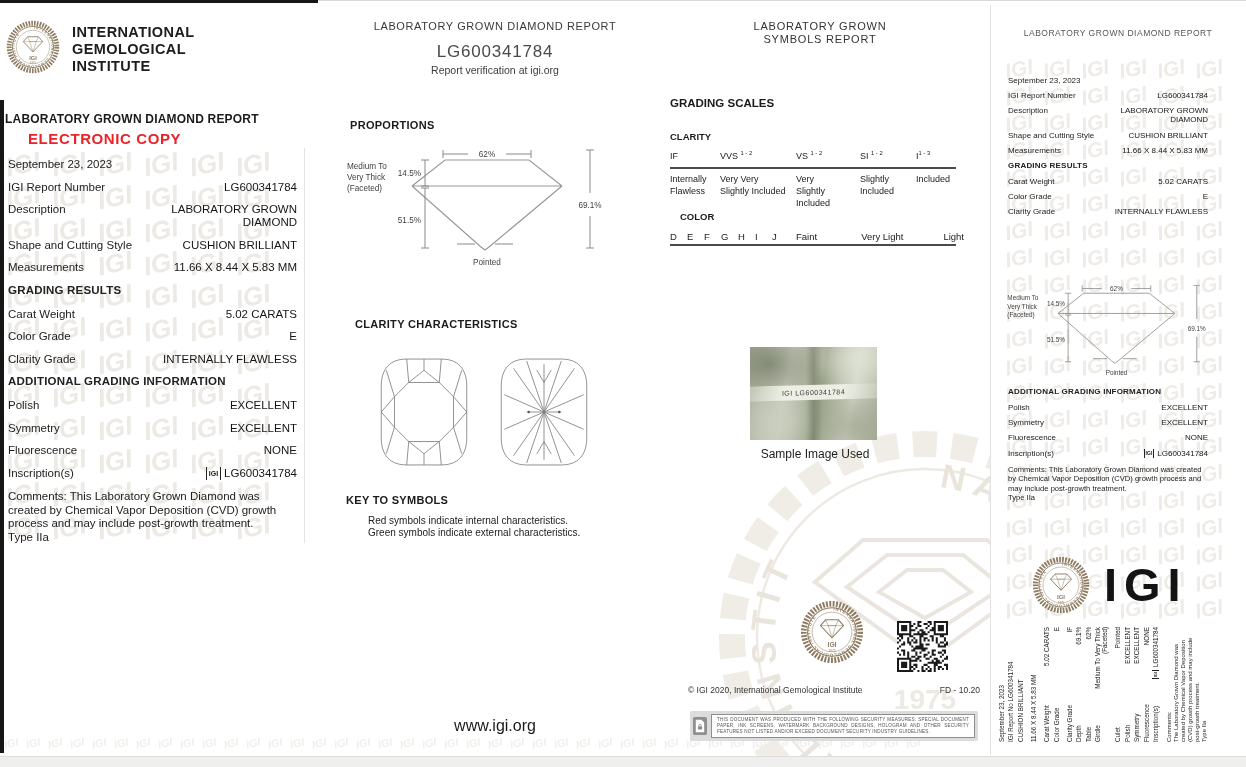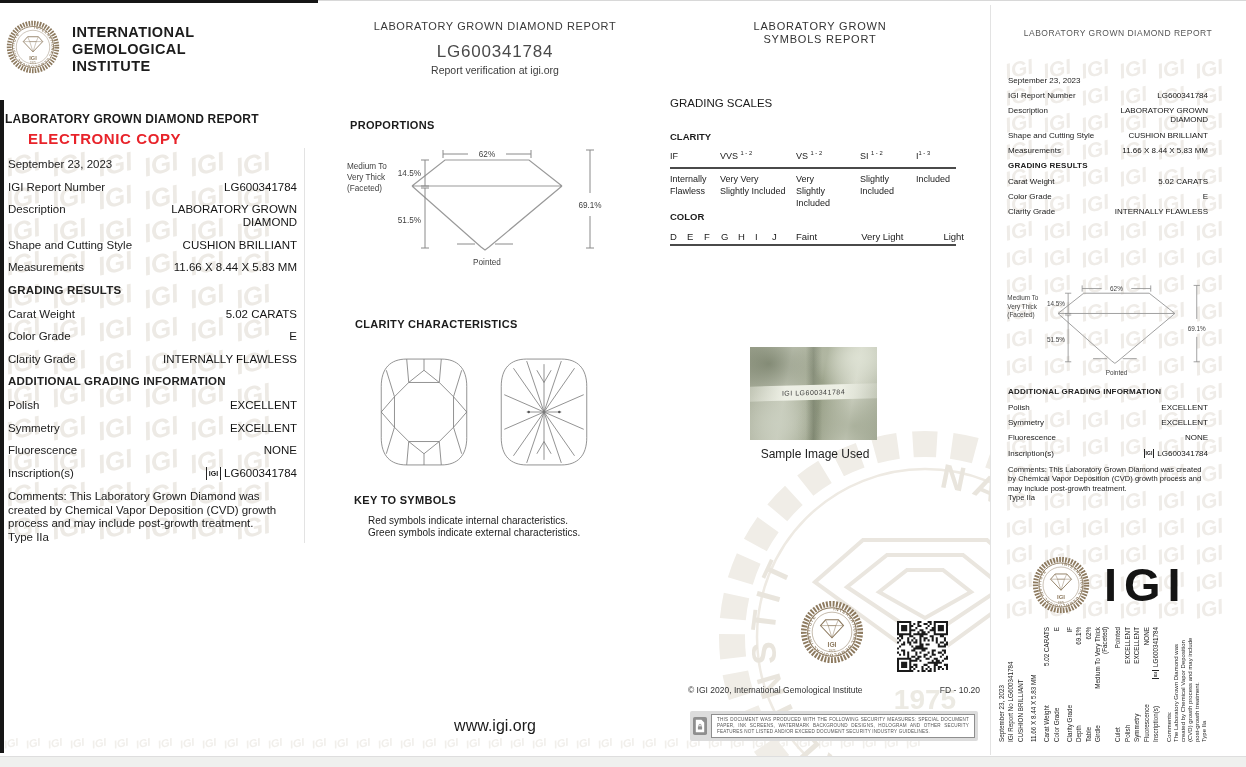--- a/index.html
+++ b/index.html
@@ -51,21 +51,21 @@
 
   .prop-text{font-size:8.2px;fill:#3f3f3f;}
   .prop-line{stroke:#8a8a8a;stroke-width:1;fill:none;}
   .prop-shape{stroke:#9a9a9a;stroke-width:1.2;fill:none;}
 
   .cushion{stroke:#7a7a7a;stroke-width:.8;fill:none;}
 
   
   .panel-mid2{left:665px;top:0;width:325px;height:767px;overflow:hidden;}
   .m2-title{left:0;top:20px;width:310px;text-align:center;font-size:11px;line-height:12.5px;letter-spacing:.8px;color:#333;z-index:1;}
-  .m2-grading{left:5px;top:97px;font-size:11.5px;font-weight:normal;z-index:1;}
+  .m2-grading{left:5px;top:97px;font-size:11.5px;font-weight:bold;z-index:1;}
   .m2-sub{font-size:9.5px;font-weight:bold;z-index:1;}
   .cl-row{left:5px;display:flex;font-size:9px;z-index:1;}
   .cl-row .c1{width:50px;} .cl-row .c2{width:76px;} .cl-row .c3{width:64px;} .cl-row .c4{width:56px;} .cl-row .c5{width:40px;}
   .cl-row sup{font-size:5.8px;letter-spacing:0;}
   .cl-desc{line-height:12px;color:#222;}
   .rule{left:5px;width:286px;height:2px;background:#4a4a4a;z-index:1;}
   .color-row{left:5px;top:231px;display:flex;font-size:9.5px;z-index:1;}
   .color-row .cl{width:17px;}
   .sample{left:85px;top:347px;width:127px;height:93px;overflow:hidden;z-index:1;
     background:
@@ -365,21 +365,21 @@
       <path class="cushion" d="M30,26 H60 L74,40 V70 L60,84 H30 L16,70 V40 Z"></path>
       <path class="cushion" d="M8,14 L16,40 M82,14 L74,40 M8,96 L16,70 M82,96 L74,70 M28,3 L30,26 M62,3 L60,26 M28,107 L30,84 M62,107 L60,84 M30,26 L45,14 L60,26 M30,84 L45,96 L60,84 M16,40 L3,55 L16,70 M74,40 L87,55 L74,70 M45,3 L45,14 M45,96 L45,107"></path>
     </svg>
     <svg class="abs" style="left:168px;top:356px" width="92" height="112" viewBox="0 0 90 110">
       <path class="cushion" d="M28,3 H62 C78,3 87,12 87,30 V80 C87,98 78,107 62,107 H28 C12,107 3,98 3,80 V30 C3,12 12,3 28,3 Z"></path>
       <path class="cushion" d="M45,8 V102 M28,55 H62 M45,55 L15,12 M45,55 L28,5 M45,55 L62,5 M45,55 L75,12 M45,55 L15,98 M45,55 L28,105 M45,55 L62,105 M45,55 L75,98 M45,55 L6,38 M45,55 L6,72 M45,55 L84,38 M45,55 L84,72 M38,14 L45,26 L52,14 M38,96 L45,84 L52,96"></path>
       <circle cx="30" cy="55" r="1.2" fill="#555"></circle>
         <circle cx="60" cy="55" r="1.2" fill="#555"></circle>
     </svg>
 
-    <div class="abs sec-head" style="left:24px;top:494px">KEY TO SYMBOLS</div>
+    <div class="abs sec-head" style="left:16px;top:494px">KEY TO SYMBOLS</div>
     <div class="abs" style="left:38px;top:515px">
       <div class="key-line">Red symbols indicate internal characteristics.</div>
       <div class="key-line">Green symbols indicate external characteristics.</div>
     </div>
     <div class="abs m-web">www.igi.org</div>
   </section>
 
   <section class="abs panel-mid2">
 
     <svg class="abs" style="left:30px;top:407px" width="460" height="460" viewBox="0 0 460 460">
@@ -413,21 +413,21 @@
 Flawless</span>
       <span class="c2 cl-desc" style="white-space:pre-line">Very Very
 Slightly Included</span>
       <span class="c3 cl-desc" style="white-space:pre-line">Very
 Slightly Included</span>
       <span class="c4 cl-desc" style="white-space:pre-line">Slightly
 Included</span>
       <span class="c5 cl-desc">Included</span>
     </div>
 
-    <div class="abs m2-sub" style="left:5px;top:211px">COLOR</div>
+    <div class="abs m2-sub" style="left:15px;top:211px">COLOR</div>
     <div class="abs color-row">
       <span class="cl">D</span>
       <span class="cl">E</span>
       <span class="cl">F</span>
       <span class="cl">G</span>
       <span class="cl">H</span>
       <span class="cl">I</span>
       <span class="cl">J</span>
       <span style="margin-left:7px">Faint</span>
       <span style="margin-left:44px">Very Light</span>

